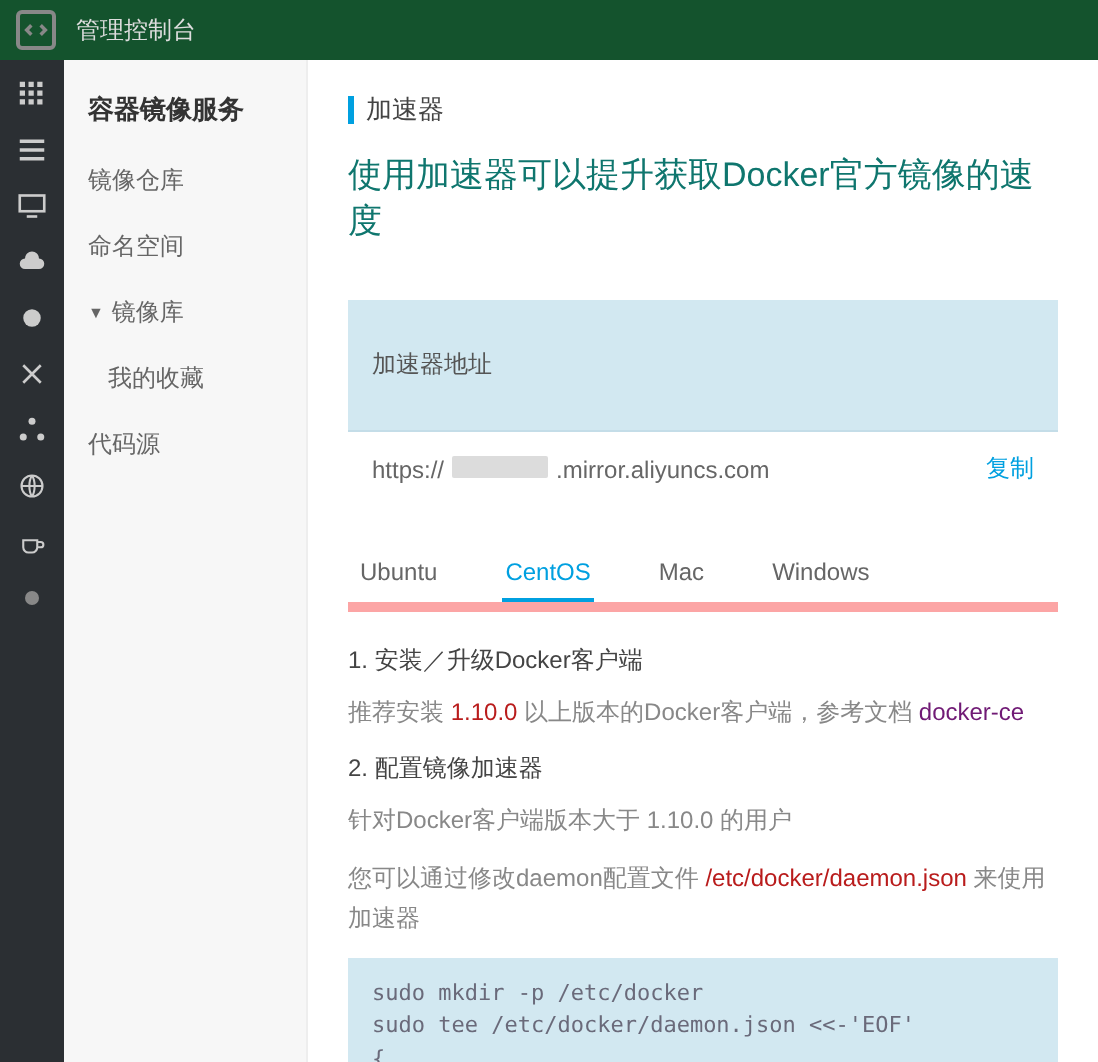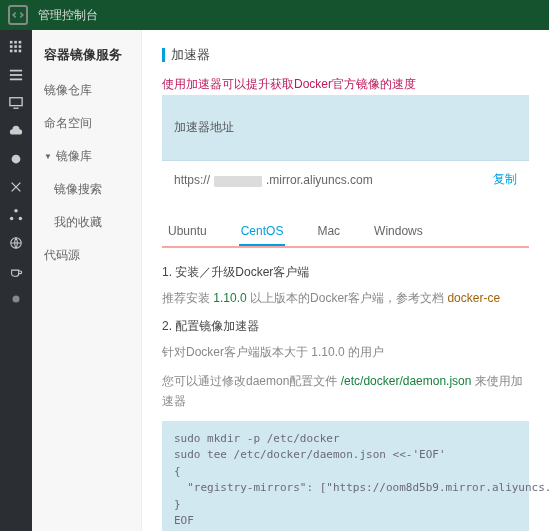--- a/index.html
+++ b/index.html
@@ -4,44 +4,44 @@
   <style>
     * { margin: 0; padding: 0; box-sizing: border-box; }
     body { font-family: -apple-system, "Segoe UI", Arial, sans-serif; font-size: 12px; color: #333; background: #fff; width: 549px; height: 531px; overflow: hidden; }
     .topbar { background: #14532d; color: #fff; height: 30px; display: flex; align-items: center; padding: 0 8px; }
     .logo { width: 20px; height: 20px; border: 2px solid #888; border-radius: 3px; margin-right: 10px; position: relative; display:flex; align-items:center; justify-content:center;}
     .logo svg { width: 14px; height: 14px; }
     .topbar-title { font-size: 12px; color: #ddd; }
     .layout { display: flex; height: calc(100% - 30px); }
     .iconbar { width: 32px; background: #2b2f33; display: flex; flex-direction: column; align-items: center; padding-top: 10px; gap: 14px; }
     .iconbar .icn { width: 14px; height: 14px; color: #ccc; }
-    .sidebar { width: 110px; background: #f7f7f7; border-right: 1px solid #eee; padding: 12px 0 0 0; }
+    .sidebar { width: 122px; background: #f7f7f7; border-right: 1px solid #eee; padding: 12px 0 0 0; }
     .sidebar-title { font-size: 13px; color: #333; padding: 4px 12px 10px; font-weight: 600;}
     .sidebar-item { padding: 8px 12px; color: #666; cursor: pointer; font-size:12px;}
     .sidebar-item.active { color: #00a0e0; }
     .tree-toggle { display:flex; align-items:center; gap:2px;}
     .tree-toggle::before{ content:"▼"; font-size:8px; color:#666; margin-right:2px;}
     .sidebar-sub { padding-left: 22px; }
     .main { flex: 1; padding: 16px 20px; overflow-y: auto; color:#666; }
     .section-title { display: flex; align-items: center; font-size: 13px; color: #444; margin-bottom: 12px; }
     .section-title::before { content: ""; width: 3px; height: 14px; background: #00a0e0; margin-right: 6px; }
-    .desc { color: #be185d; margin-bottom: 2px; font-size:12px;}
+    .desc { color: #0f766e; margin-bottom: 28px; font-size:17px;}
     .addr-box { background: #d2e8f1; padding: 0; margin-bottom: 20px; }
     .addr-head { padding: 24px 12px; color: #555; border-bottom: 1px solid #c4dde8; }
     .addr-row { background: #fff; padding: 10px 12px; display: flex; align-items: center; }
-    .addr-url { color: #666; flex: 1; display:flex; align-items:flex-end; gap:4px;}
+    .addr-url { color: #666; flex: 1; display:flex; align-items:flex-start; gap:4px;}
     .mask { display:inline-block; width:48px; height:11px; background:#dcdcdc; border-radius:1px;}
     .copy-btn { color: #00a0e0; cursor: pointer; font-size:12px;}
-    .tabs { display: flex; gap: 30px; border-bottom: 2px solid #fca5a5; margin: 10px 0 16px; padding-left: 4px;}
+    .tabs { display: flex; gap: 30px; border-bottom: 5px solid #fca5a5; margin: 10px 0 16px; padding-left: 4px;}
     .tab { padding: 6px 2px; color: #666; cursor: pointer; font-size:12px;}
     .tab.active { color: #00a0e0; border-bottom: 2px solid #00a0e0; }
     .doc-h { color: #444; margin: 10px 0 8px; font-size:12px;}
     .doc-p { color: #888; margin-bottom: 10px; font-size:12px; line-height:1.6;}
-    .red { color: #15803d; }
-    .link { color: #a16207; }
+    .red { color: #b91c1c; }
+    .link { color: #701a75; }
     .code { background: #d2e8f1; padding: 10px 12px; font-family: Consolas, Menlo, monospace; font-size: 11px; color: #6a6a7a; white-space: pre; line-height: 1.5; margin-top:8px;}
   </style>
 </head>
 <body>
 
 <div class="topbar">
   <span class="logo">
     <svg viewBox="0 0 24 24" fill="none" stroke="#888" stroke-width="3">
         <path d="M8 8 L4 12 L8 16 M16 8 L20 12 L16 16"></path>
       </svg>
@@ -97,21 +97,20 @@
       </svg>
   </div>
 
   <div class="sidebar">
     <div class="sidebar-title">容器镜像服务</div>
     <div class="sidebar-item">镜像仓库</div>
     <div class="sidebar-item">命名空间</div>
     <div class="sidebar-item tree-toggle">
         <span>镜像库</span>
       </div>
-    <div class="sidebar-item sidebar-sub">镜像搜索</div>
     <div class="sidebar-item sidebar-sub">我的收藏</div>
     <div class="sidebar-item">代码源</div>
   </div>
 
   <div class="main">
     <div class="section-title">加速器</div>
     <div class="desc">使用加速器可以提升获取Docker官方镜像的速度</div>
     <div class="addr-box">
       <div class="addr-head">加速器地址</div>
       <div class="addr-row">

